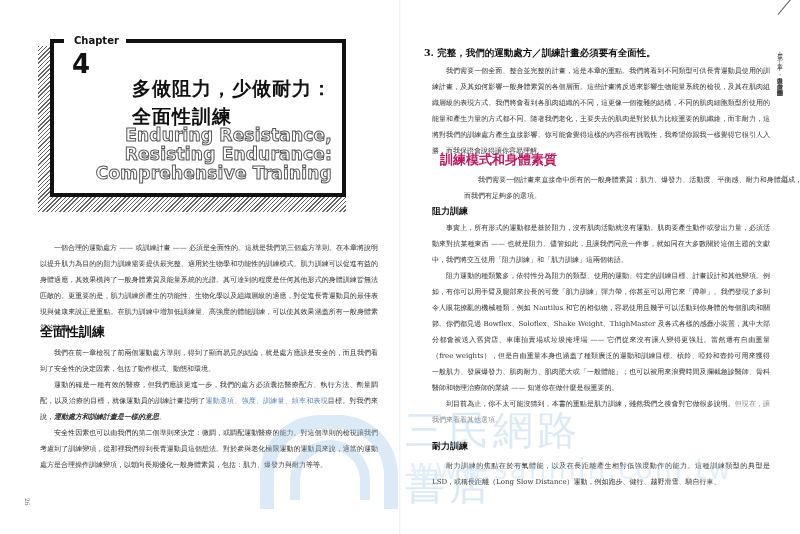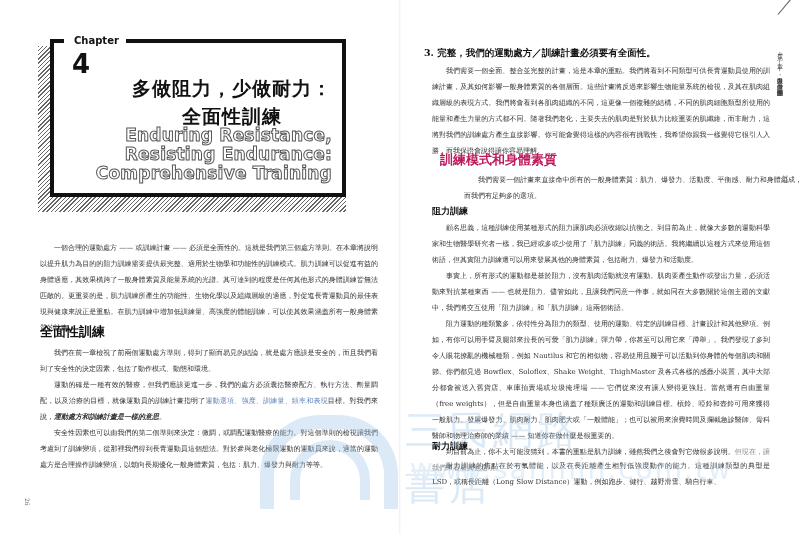--- a/index.html
+++ b/index.html
@@ -9,21 +9,21 @@
   .right{left:400px;width:400px;}
   .gutter{position:absolute;left:399px;top:0;width:2px;height:534px;background:linear-gradient(90deg,#eee,#fff);}
 
   
   .hatch{position:absolute;left:38px;top:46px;width:308px;height:166px;
     background:repeating-linear-gradient(135deg,#666 0 1px,transparent 1px 3px);}
   .box{position:absolute;left:50px;top:39px;width:296px;height:158px;border:4px solid #111;background:#fff;box-sizing:border-box;}
   .box-gap{position:absolute;left:64px;top:36px;width:62px;height:10px;background:#fff;}
   .chapter-label{position:absolute;left:74px;top:35px;font-family:"DejaVu Sans",sans-serif;font-size:10px;font-weight:bold;color:#111;}
   .chapter-num{position:absolute;left:72px;top:50px;font-family:"DejaVu Sans",sans-serif;font-size:26px;font-weight:bold;color:#111;line-height:28px;}
-  .zh-title{position:absolute;right:68px;top:74px;text-align:center;font-family:"DejaVu Sans",sans-serif;font-size:19px;font-weight:bold;line-height:28px;color:#111;letter-spacing:1px;}
+  .zh-title{position:absolute;right:68px;top:74px;text-align:left;font-family:"DejaVu Sans",sans-serif;font-size:19px;font-weight:bold;line-height:28px;color:#111;letter-spacing:1px;}
   .en-title{position:absolute;right:68px;top:126px;text-align:right;font-family:"DejaVu Sans",sans-serif;font-size:17px;font-weight:bold;line-height:19px;color:#fff;
     -webkit-text-stroke:1px #555;letter-spacing:0.2px;margin-left:16px;}
 
   .body-text{font-size:7px;line-height:16px;color:#333;text-align:justify;}
   .body-text p{margin:0;text-indent:2em;}
   .left .intro{position:absolute;left:40px;top:240px;width:338px;}
   .left-h2{position:absolute;left:40px;top:323px;font-family:"DejaVu Sans",sans-serif;font-size:13px;font-weight:bold;color:#111;}
   .left .sec{position:absolute;left:40px;top:345px;width:338px;}
   .blue{color:#5a7fb8;}
   .emph{font-weight:bold;font-style:italic;}
@@ -93,21 +93,20 @@
     <p>我們需要一個全面、整合並完整的計畫，這是本章的重點。我們將看到不同類型可供長青運動員使用的訓練計畫，及其如何影響一般身體素質的各個層面。這些計畫將反過來影響生物能量系統的檢視，及其在肌肉組織層級的表現方式。我們將會看到各肌肉組織的不同，這更像一個複雜的結構，不同的肌肉細胞類型所使用的能量和產生力量的方式都不同。隨著我們老化，主要失去的肌肉是對於肌力比較重要的肌纖維，而非耐力，這將對我們的訓練處方產生直接影響。你可能會覺得這樣的內容很有挑戰性，我希望你跟我一樣覺得它很引人入勝，而我保證會說得讓你容易理解。</p>
   </div>
 
   <div class="r-h2">訓練模式和身體素質</div>
   <div class="body-text r-p2">
     <p>我們需要一個計畫來直接命中所有的一般身體素質：肌力、爆發力、活動度、平衡感、耐力和身體組成，而我們有足夠多的選項。</p>
   </div>
 
   <div class="r-h4a">阻力訓練</div>
   <div class="body-text r-p3">
-    <p>顧名思義，這種訓練使用某種形式的阻力讓肌肉必須收縮以抗衡之。到目前為止，就像大多數的運動科學家和生物醫學研究者一樣，我已經或多或少使用了「肌力訓練」同義的術語。我將繼續以這種方式來使用這個術語，但其實阻力訓練還可以用來發展其他的身體素質，包括耐力、爆發力和活動度。</p>
     <p>事實上，所有形式的運動都是基於阻力，沒有肌肉活動就沒有運動。肌肉要產生動作或發出力量，必須活動來對抗某種東西 —— 也就是阻力。儘管如此，且讓我們同意一件事，就如同在大多數關於這個主題的文獻中，我們將交互使用「阻力訓練」和「肌力訓練」這兩個術語。</p>
     <p>阻力運動的種類繁多，依特性分為阻力的類型、使用的運動、特定的訓練目標、計畫設計和其他變項。例如，有你可以用手臂及腿部來拉長的可愛「肌力訓練」彈力帶，你甚至可以用它來「蹲舉」。我們發現了多到令人眼花撩亂的機械種類，例如 Nautilus 和它的相似物，容易使用且幾乎可以活動到你身體的每個肌肉和關節。你們都見過 Bowflex、Soloflex、Shake Weight、ThighMaster 及各式各樣的感蠢小裝置，其中大部分都會被送入舊貨店、車庫拍賣場或垃圾掩埋場 —— 它們從來沒有讓人變得更強壯。當然還有自由重量（free weights），但是自由重量本身也涵蓋了種類廣泛的運動和訓練目標。槓鈴、啞鈴和壺鈴可用來獲得一般肌力、發展爆發力、肌肉耐力、肌肉肥大或「一般體能」；也可以被用來浪費時間及攔截急診醫師、骨科醫師和物理治療師的業績 —— 知道你在做什麼是很重要的。</p>
     <p><span>到目前為止，你不太可能沒猜到，本書的重點是肌力訓練，雖然我們之後會對它做很多說明。</span><span class="gray">但現在，讓我們來看看其他選項。</span></p>
   </div>
 
   <div class="r-h4b">耐力訓練</div>
   <div class="body-text r-p4">
     <p>耐力訓練的焦點在於有氧體能，以及在長距離產生相對低強度動作的能力。這種訓練類型的典型是 LSD，或稱長距離（Long Slow Distance）運動，例如跑步、健行、越野滑雪、騎自行車、</p>
   </div>
 

